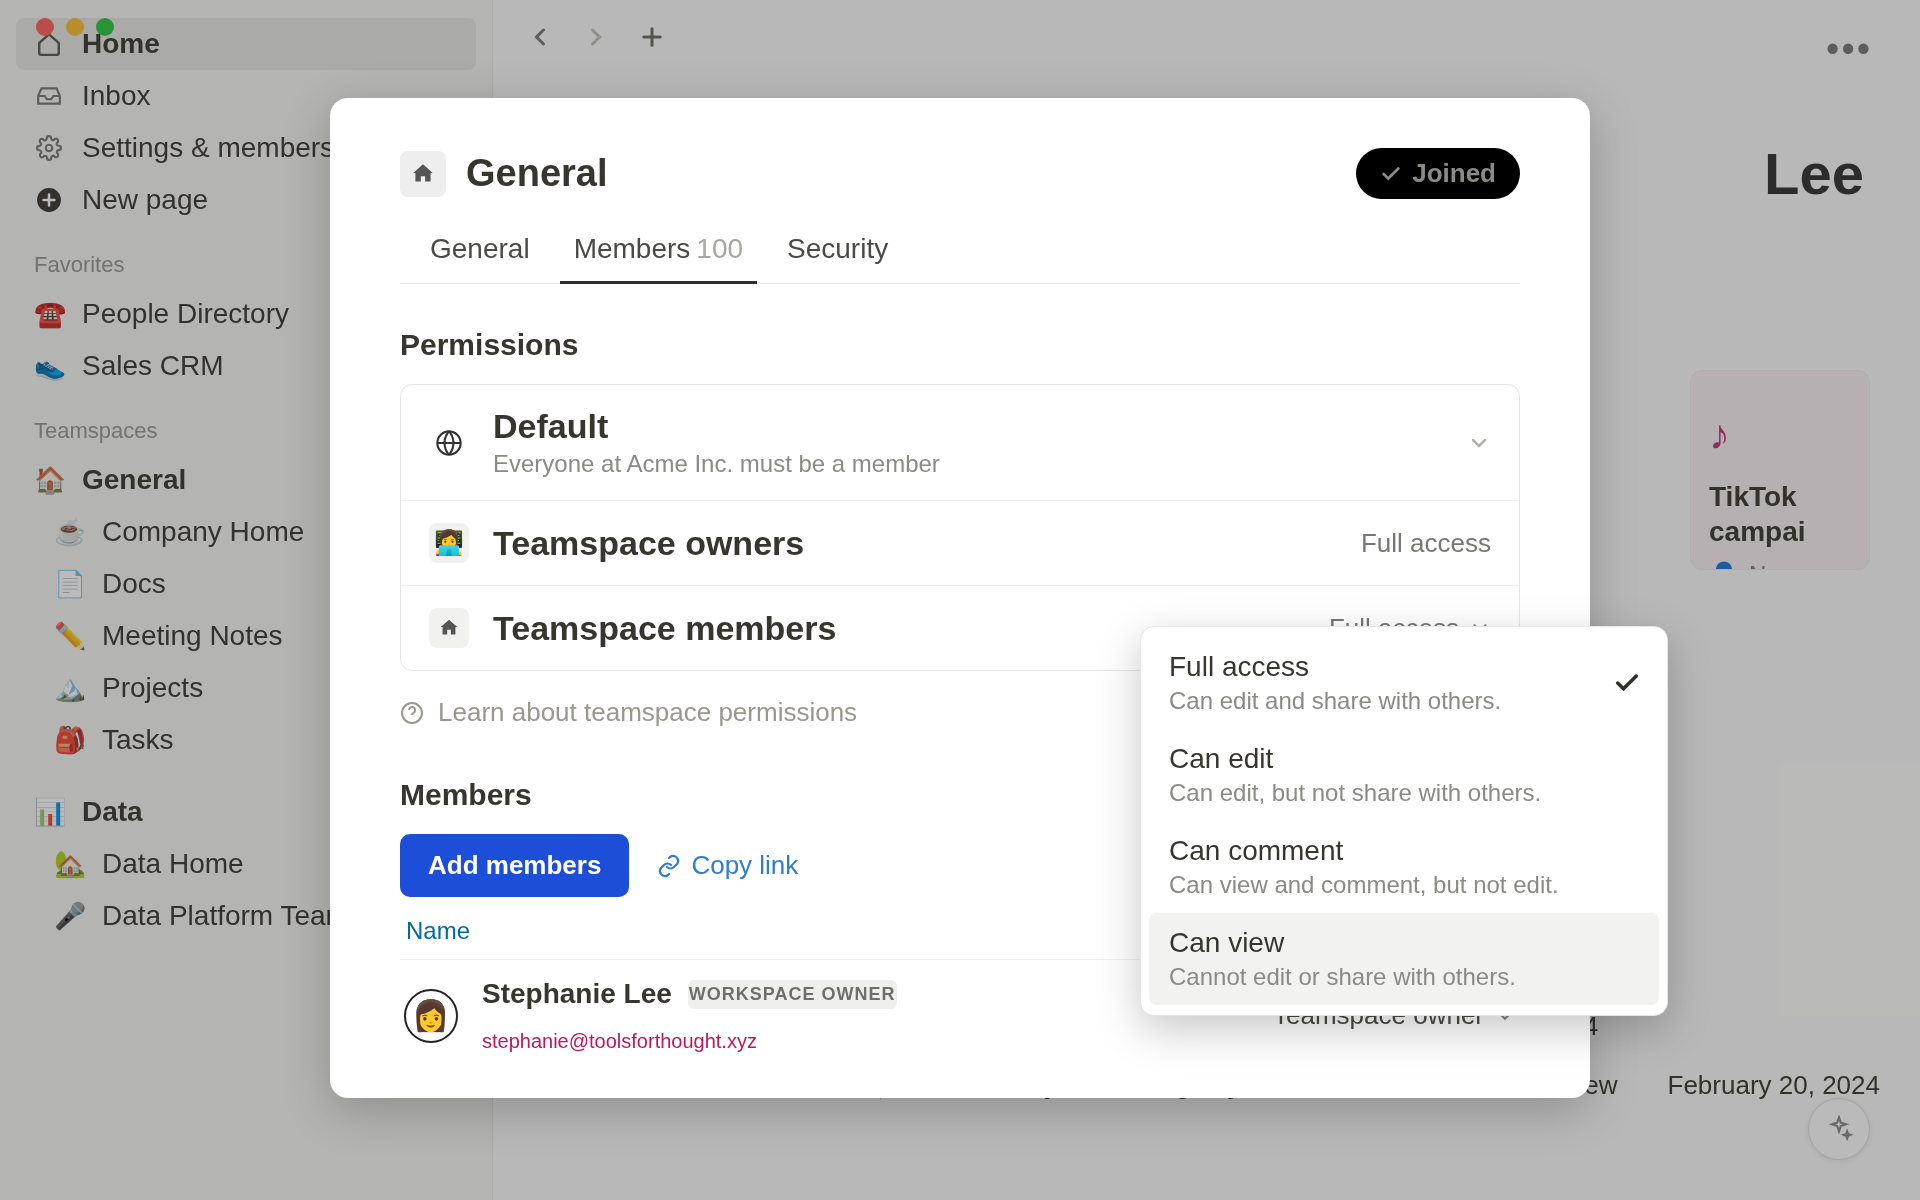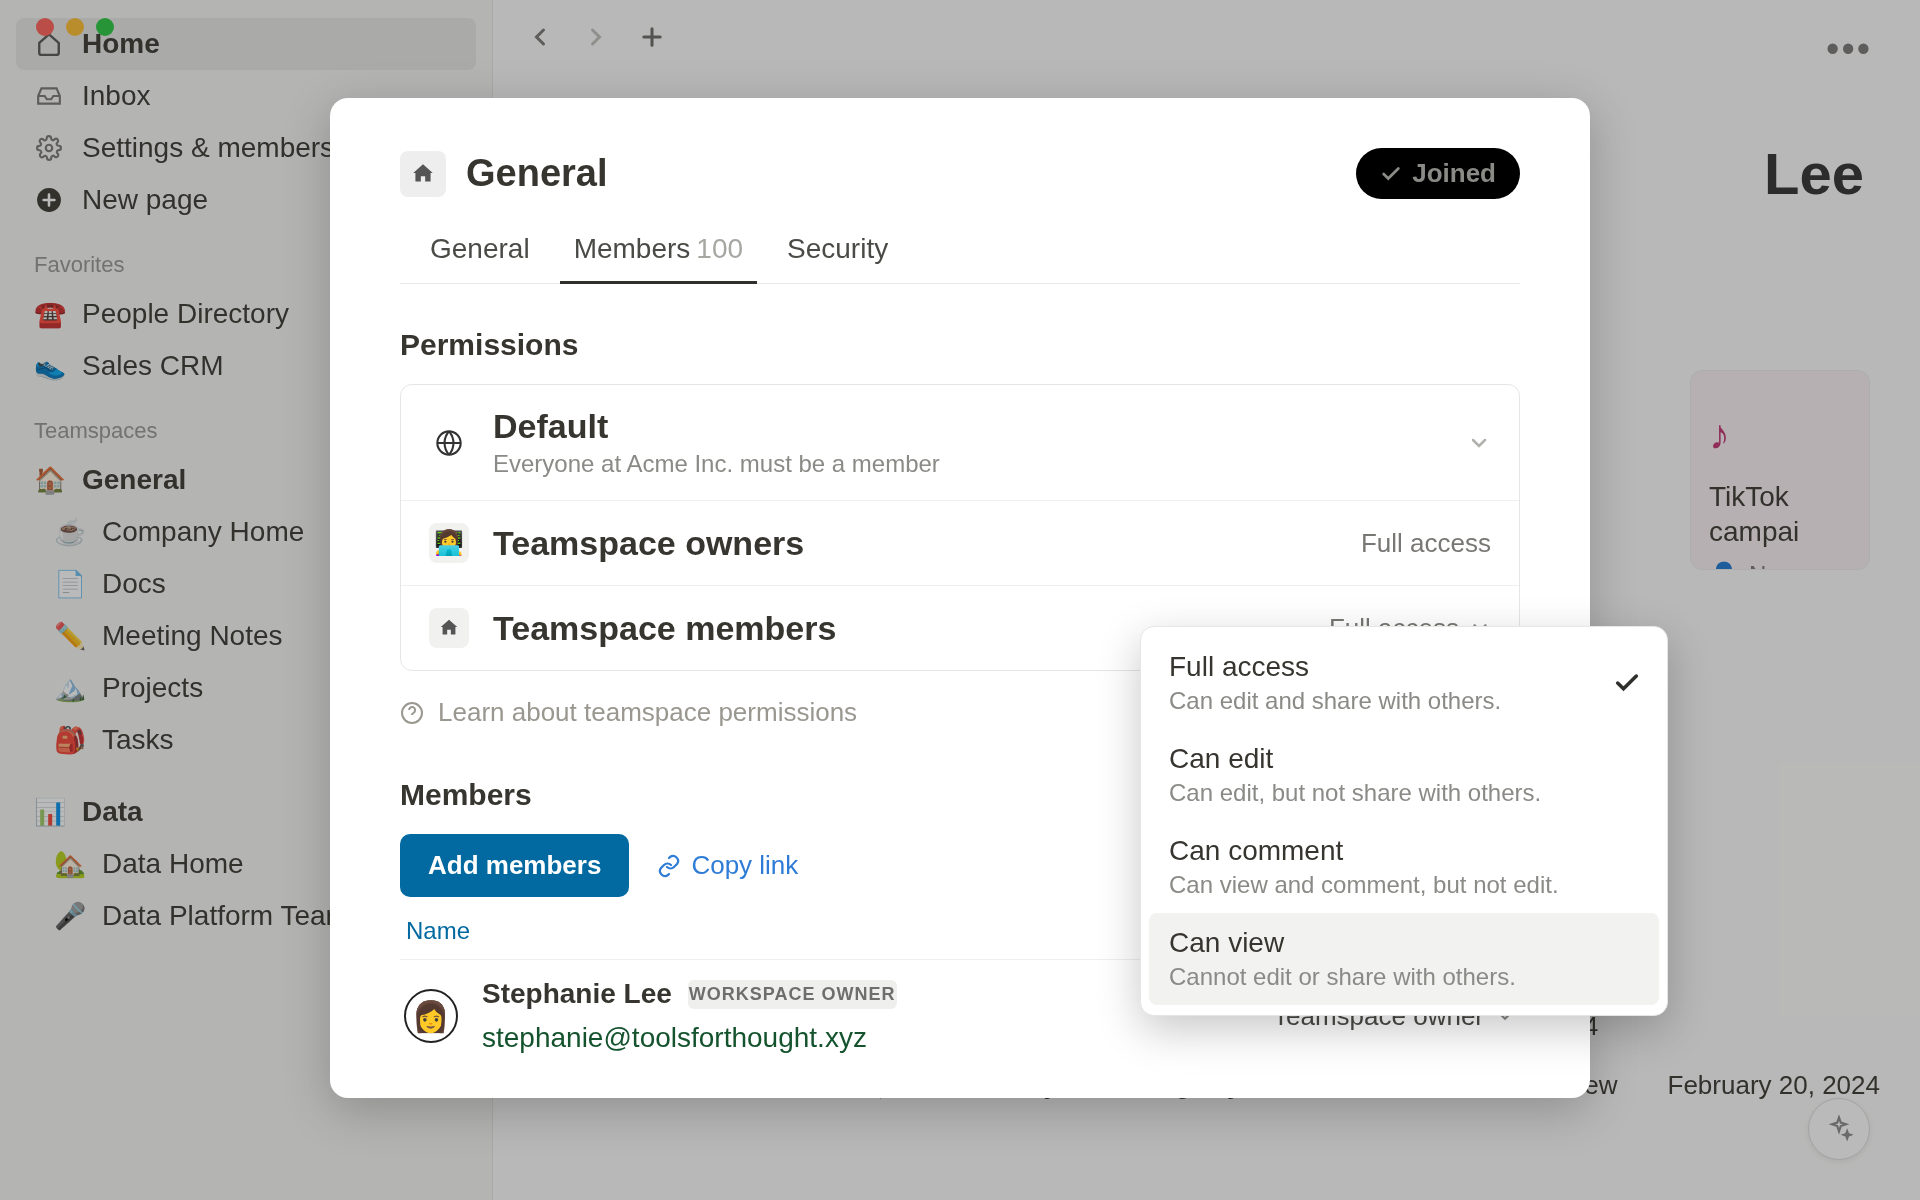--- a/index.html
+++ b/index.html
@@ -121,21 +121,21 @@
     top: 370px;
     width: 180px;
     height: 200px;
     background: #fbf1f3;
     border-radius: 12px;
     border: 1px solid #eee;
     padding: 40px 18px 0 18px;
     overflow: hidden;
   }
   .card-bg .note-icon { font-size: 42px; color: #c0326f; }
-  .card-bg .ctitle { font-size: 28px; font-weight:400; margin-top: 20px; line-height:1.25;}
+  .card-bg .ctitle { font-size: 28px; font-weight:700; margin-top: 20px; line-height:1.25;}
   .card-bg .cdate { font-size: 24px; color:#787773; margin-top:12px; display:flex; gap:10px; align-items:center;}
   .table-bg {
     position: absolute;
     right: 40px;
     top: 820px;
     font-size: 26px;
     color: #37352f;
   }
   .table-bg .row { display:flex; align-items:center; gap: 30px; padding: 14px 0; white-space:nowrap;}
   .table-bg .status { display:inline-flex; align-items:center; gap:10px; font-weight:500;}
@@ -231,21 +231,21 @@
   .perm-row .psub { font-size: 24px; color:#8a8a86; margin-top:4px;}
   .perm-row .right { margin-left:auto; display:flex; align-items:center; gap:10px; color:#787773; font-size:26px;}
   .learn {
     display:flex; align-items:center; gap:14px;
     color:#99978f; font-size: 26px; margin-top: 26px;
   }
   .members-bar {
     display:flex; align-items:center; gap: 28px; margin-top: 22px;
   }
   .btn-primary {
-    background:#0369a1; color:#fff;
+    background:#1d4ed8; color:#fff;
     padding: 16px 28px; border-radius:10px;
     font-size: 26px; font-weight:600;
     border:none; cursor:pointer;
   }
   .copy-link { display:flex; align-items:center; gap:10px; color:#2e7cd6; font-size:26px; font-weight:500; cursor:pointer;}
   .search-box {
     margin-left:auto;
     display:flex; align-items:center; gap:12px;
     background:#f4f4f2; border:1px solid #e4e4e2;
     border-radius: 30px; padding: 12px 24px;
@@ -577,21 +577,21 @@
   <div class="table-head">
     <span>Name</span>
   </div>
   <div class="member-row">
     <div class="avatar">👩</div>
     <div>
       <div style="display:flex; align-items:center; gap:16px">
         <span style="font-size:28px; font-weight:600">Stephanie Lee</span>
         <span class="badge">WORKSPACE OWNER</span>
       </div>
-      <div style="font-size:28px; color:#14532d; margin-top:12px">stephanie@toolsforthought.xyz</div>
+      <div style="font-size:20px; color:#be185d; margin-top:20px">stephanie@toolsforthought.xyz</div>
     </div>
     <div class="role-sel">
       <span>Teamspace owner</span>
       <svg width="22" height="22" viewBox="0 0 24 24" fill="none" stroke="#8a8a86" stroke-width="2.5" stroke-linecap="round">
           <polyline points="6 9 12 15 18 9"></polyline>
         </svg>
     </div>
   </div>
 </div>
 

